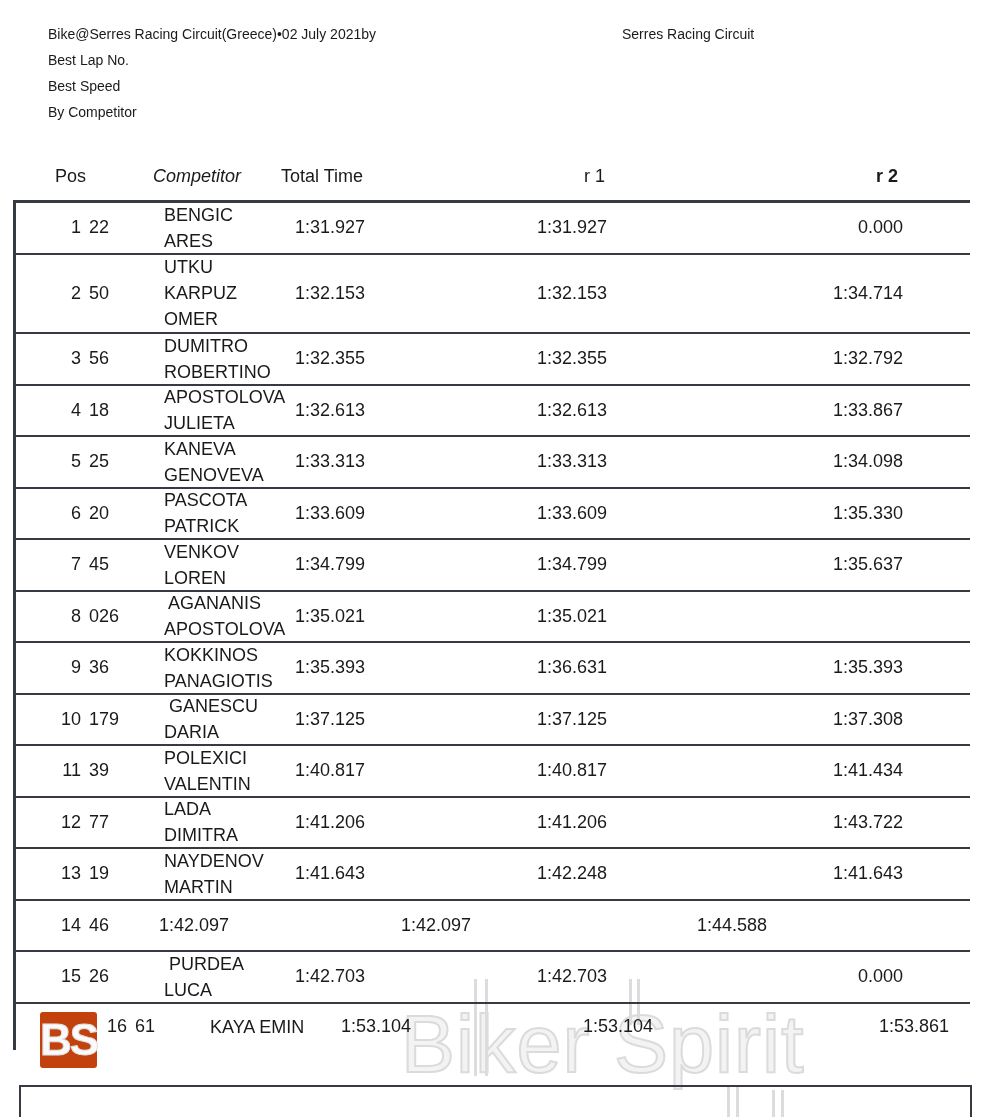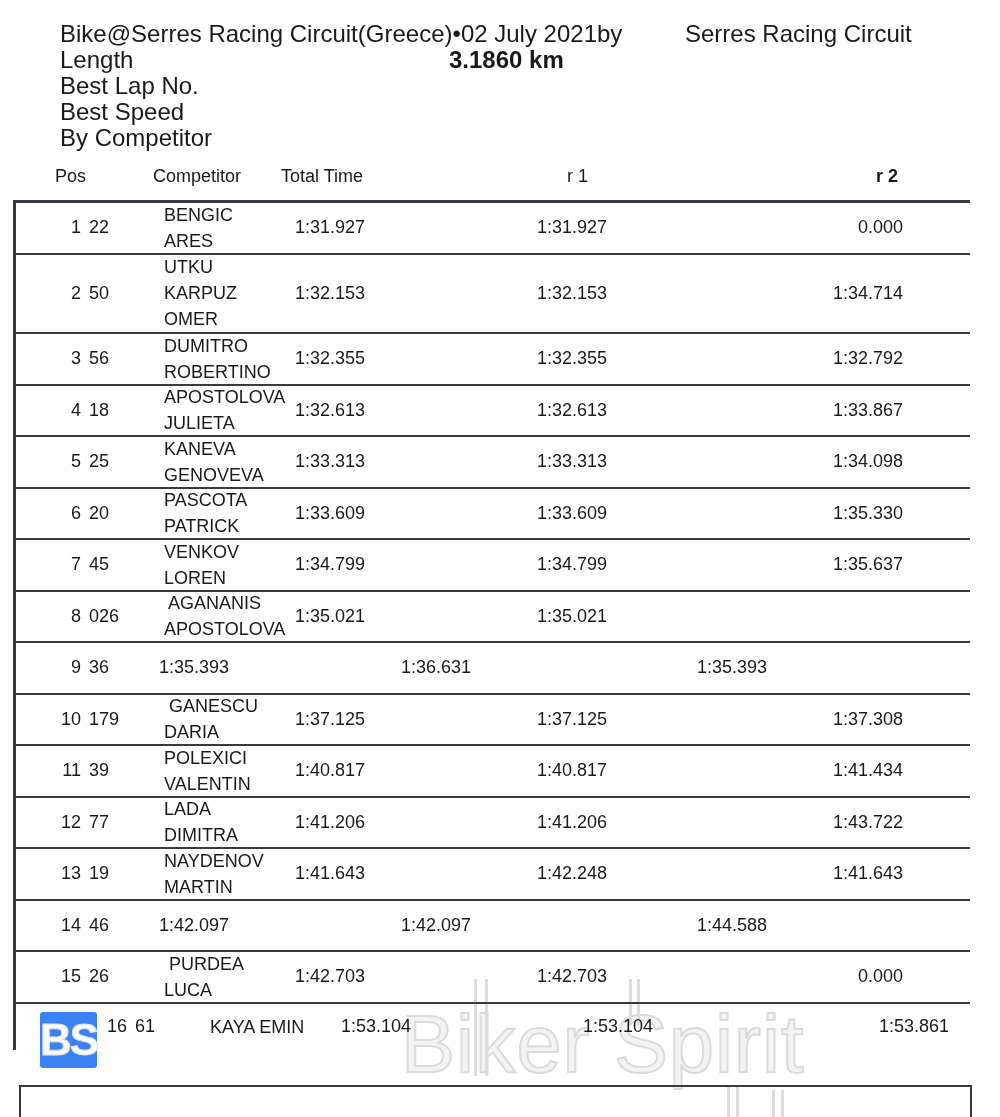--- a/index.html
+++ b/index.html
@@ -27,43 +27,43 @@
     border-left: 3px solid #dcdcdc;
     border-right: 3px solid #dcdcdc;
   }
   .wm-bar-a { left: 474px; top: 979px;  width: 14px; height: 97px; }
   .wm-bar-b { left: 629px; top: 979px;  width: 11px; height: 46px; }
   .wm-bar-c { left: 727px; top: 1086px; width: 12px; height: 31px; }
   .wm-bar-d { left: 772px; top: 1090px; width: 12px; height: 27px; }
   .wm-logo {
     position: absolute;
     left: 40px; top: 1012px; width: 57px; height: 56px;
-    background: #3b82f6; border-radius: 3px;
+    background: #c2410c; border-radius: 3px;
     display: flex; align-items: center; justify-content: center;
     font-size: 44px; font-weight: bold; letter-spacing: -2px;
     color: #fafafa;
     -webkit-text-stroke: 1px #e0e0e0;
   }
 
   
   .hdr {
     position: absolute; left: 48px; top: 21px; z-index: 1;
-    font-size: 24px; line-height: 26px; width: 904px; margin-left: 12px;
+    font-size: 14px; line-height: 26px; width: 904px;
   }
   .hdr-line { position: relative; height: 26px; white-space: nowrap; }
-  .hdr-right { position: absolute; left: 625px; top: 0; }
+  .hdr-right { position: absolute; left: 574px; top: 0; }
   .hdr-length-val { position: absolute; left: 389px; top: 0; font-weight: bold; }
 
   
   .colheads { position: absolute; left: 0; top: 166px; width: 1000px; height: 22px; z-index: 1; font-size: 18px; padding-left: 20px; }
   .ch { position: absolute; top: 0; white-space: nowrap; }
   .ch-pos   { left: 55px; }
-  .ch-comp  { left: 153px; }
+  .ch-comp  { left: 153px; font-style: italic; }
   .ch-total { left: 281px; }
-  .ch-r1    { left: 508px; width: 80px; text-align: right; }
+  .ch-r1    { left: 525px; width: 80px; text-align: right; }
   .ch-r2    { left: 820px; width: 78px; text-align: right; font-weight: bold; }
 
   
   .tbl {
     position: absolute; left: 13px; top: 200px; width: 957px; z-index: 1;
     border-top: 3px solid #363b42;
     border-left: 3px solid #363b42;
   }
   .row {
     display: flex; align-items: center;
@@ -99,24 +99,20 @@
   <div class="wm-bar wm-bar-c"></div>
   <div class="wm-bar wm-bar-d"></div>
 </div>
 
 <div class="hdr">
   <div class="hdr-line">
     <span>Bike@Serres Racing Circuit(Greece)•02 July 2021by</span>
     <span class="hdr-right">Serres Racing Circuit</span>
   </div>
   <div class="hdr-line">
-    <span>Length</span>
-    <span class="hdr-length-val">3.1860 km</span>
-  </div>
-  <div class="hdr-line">
     <span>Best Lap No.</span>
   </div>
   <div class="hdr-line">
     <span>Best Speed</span>
   </div>
   <div class="hdr-line">
     <span>By Competitor</span>
   </div>
 </div>
 
@@ -197,20 +193,21 @@
     <div class="c c-pos">8</div>
     <div class="c c-num">026</div>
     <div class="c c-name"><div> AGANANIS</div><div>APOSTOLOVA</div></div>
     <div class="c c-total">1:35.021</div>
     <div class="c c-r1">1:35.021</div>
   </div>
 
   <div class="row">
     <div class="c c-pos">9</div>
     <div class="c c-num">36</div>
+    <div class="c c-name"><div>KOKKINOS</div><div>PANAGIOTIS</div></div>
     <div class="c c-total">1:35.393</div>
     <div class="c c-r1">1:36.631</div>
     <div class="c c-r2">1:35.393</div>
   </div>
 
   <div class="row">
     <div class="c c-pos">10</div>
     <div class="c c-num">179</div>
     <div class="c c-name"><div> GANESCU</div><div>DARIA</div></div>
     <div class="c c-total">1:37.125</div>

